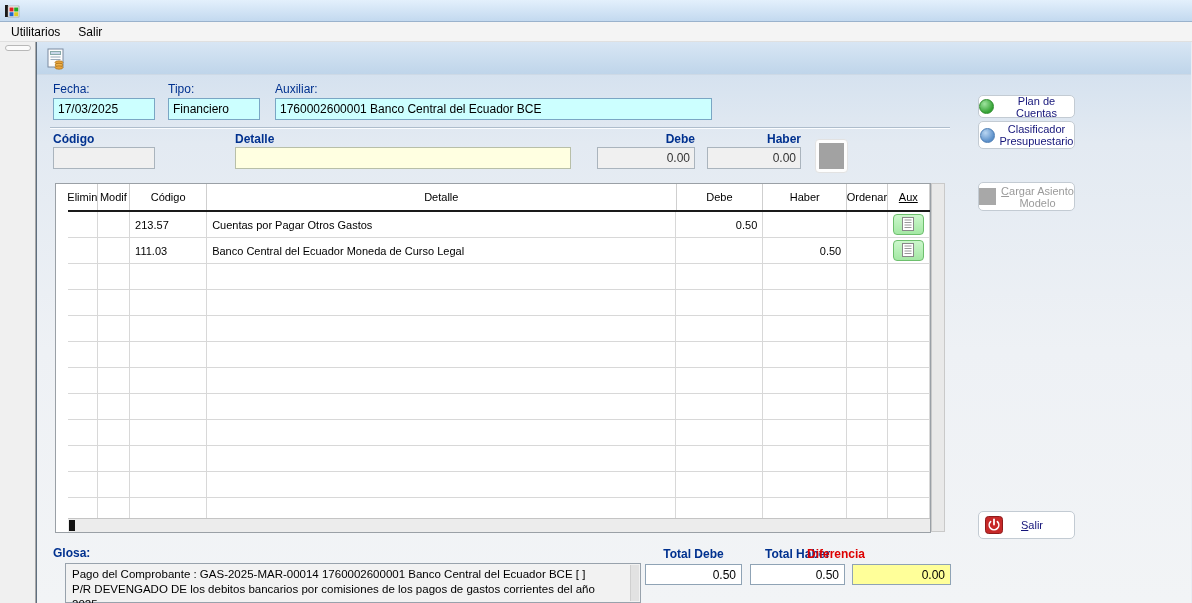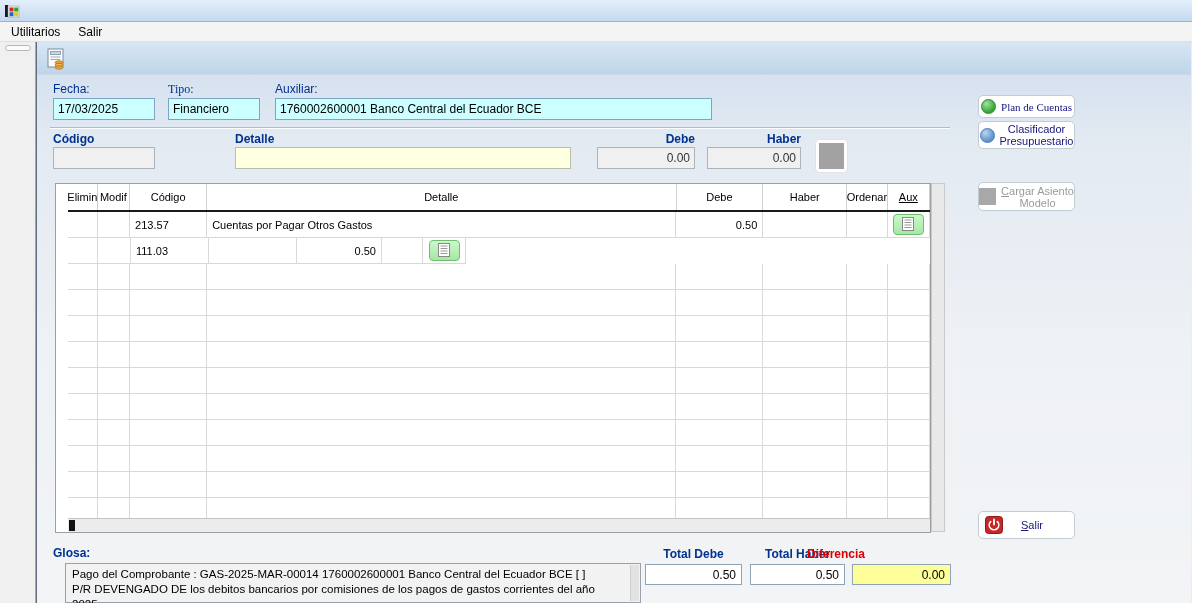--- a/index.html
+++ b/index.html
@@ -116,21 +116,21 @@
       <line x1="5.5" y1="10" x2="15.5" y2="10" stroke="#9ab" stroke-width="1"></line>
       <line x1="5.5" y1="12.5" x2="15.5" y2="12.5" stroke="#9ab" stroke-width="1"></line>
       <ellipse cx="14" cy="15.5" rx="4" ry="1.7" fill="#e8a33d" stroke="#a86e14" stroke-width="0.7"></ellipse>
       <ellipse cx="14" cy="18" rx="4" ry="1.7" fill="#f0b44f" stroke="#a86e14" stroke-width="0.7"></ellipse>
       <ellipse cx="14" cy="20.5" rx="4" ry="1.7" fill="#e8a33d" stroke="#a86e14" stroke-width="0.7"></ellipse>
     </svg>
 
     <span class="lbl" style="left:16px; top:40px;">Fecha:</span>
     <div class="field cyan" style="left:16px; top:56px; width:102px;">17/03/2025</div>
 
-    <span class="lbl" style="left:131px; top:40px;font-family:Liberation Serif, serif;">Tipo:</span>
+    <span class="lbl" style="left:131px; top:40px;">Tipo:</span>
     <div class="field cyan" style="left:131px; top:56px; width:92px;">Financiero</div>
 
     <span class="lbl" style="left:238px; top:40px;">Auxiliar:</span>
     <div class="field cyan" style="left:238px; top:56px; width:437px;">1760002600001  Banco Central del Ecuador BCE</div>
 
     <div class="separator" style="left:13px; top:85px; width:900px;"></div>
 
     <span class="lbl b" style="left:16px; top:90px;">Código</span>
     <div class="field gray" style="left:16px; top:105px; width:102px;"></div>
 
@@ -140,21 +140,21 @@
     <span class="lbl b" style="left:560px; top:90px; width:98px; text-align:right;">Debe</span>
     <div class="field gray num" style="left:560px; top:105px; width:98px;">0.00</div>
 
     <span class="lbl b" style="left:670px; top:90px; width:94px; text-align:right;">Haber</span>
     <div class="field gray num" style="left:670px; top:105px; width:94px;">0.00</div>
 
     <div class="sq-btn" style="left:778px; top:97px;">
       <div class="sq"></div>
     </div>
 
-    <div class="side-btn" style="left:941px; top:53px; height:23px;font-family:Liberation Serif, serif;">
+    <div class="side-btn" style="left:941px; top:53px; height:23px;">
       <span class="sphere green"></span>
       <span>Plan de Cuentas</span>
     </div>
     <div class="side-btn" style="left:941px; top:79px; height:28px;">
       <span class="sphere blue"></span>
       <span><span>Clasificador</span><br><span>Presupuestario</span></span>
     </div>
     <div class="side-btn disabled" style="left:941px; top:140px; height:29px;">
       <span class="graysq"></span>
       <span><span class="accel">C</span><span>argar Asiento</span><br><span>Modelo</span></span>
@@ -197,20 +197,21 @@
                     <line x1="2.5" y1="8" x2="9.5" y2="8" stroke="#999"></line>
                     <line x1="2.5" y1="10.5" x2="9.5" y2="10.5" stroke="#999"></line>
                   </svg></span>
               </div>
             </div>
           </div>
           <div class="g-row">
             <div class="cell c" style="width: 30px;"></div>
             <div class="cell c" style="width: 33px;"></div>
             <div class="cell " style="width: 78px;">111.03</div>
+            <div class="cell " style="width: 476px;">Banco Central del Ecuador Moneda de Curso Legal</div>
             <div class="cell r" style="width: 88px;"></div>
             <div class="cell r" style="width: 85px;">0.50</div>
             <div class="cell c" style="width: 41px;"></div>
             <div class="cell c" style="width: 43px;">
               <div class="aux-btn">
                 <span><svg width="12" height="14" viewBox="0 0 12 14">
                     <rect x="0.5" y="0.5" width="11" height="13" fill="#fff" stroke="#888"></rect>
                     <line x1="2.5" y1="3" x2="9.5" y2="3" stroke="#999"></line>
                     <line x1="2.5" y1="5.5" x2="9.5" y2="5.5" stroke="#999"></line>
                     <line x1="2.5" y1="8" x2="9.5" y2="8" stroke="#999"></line>

